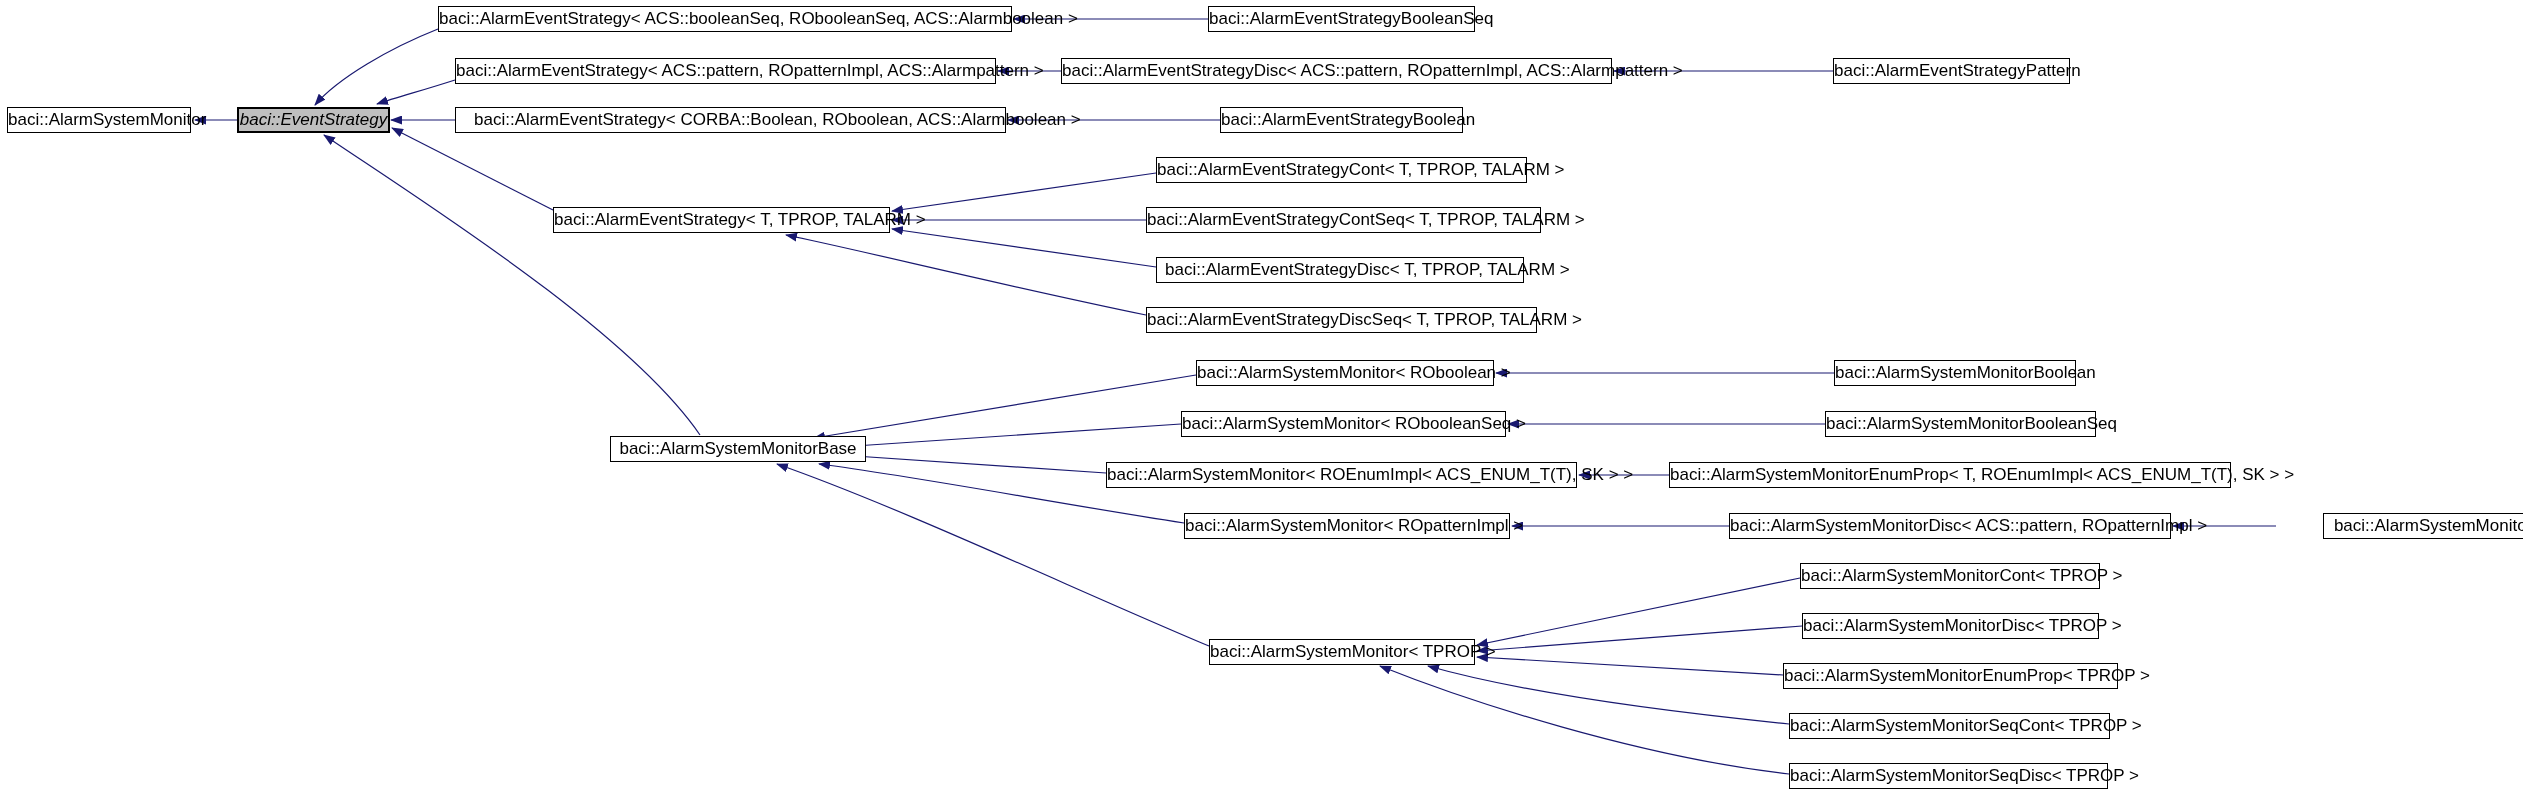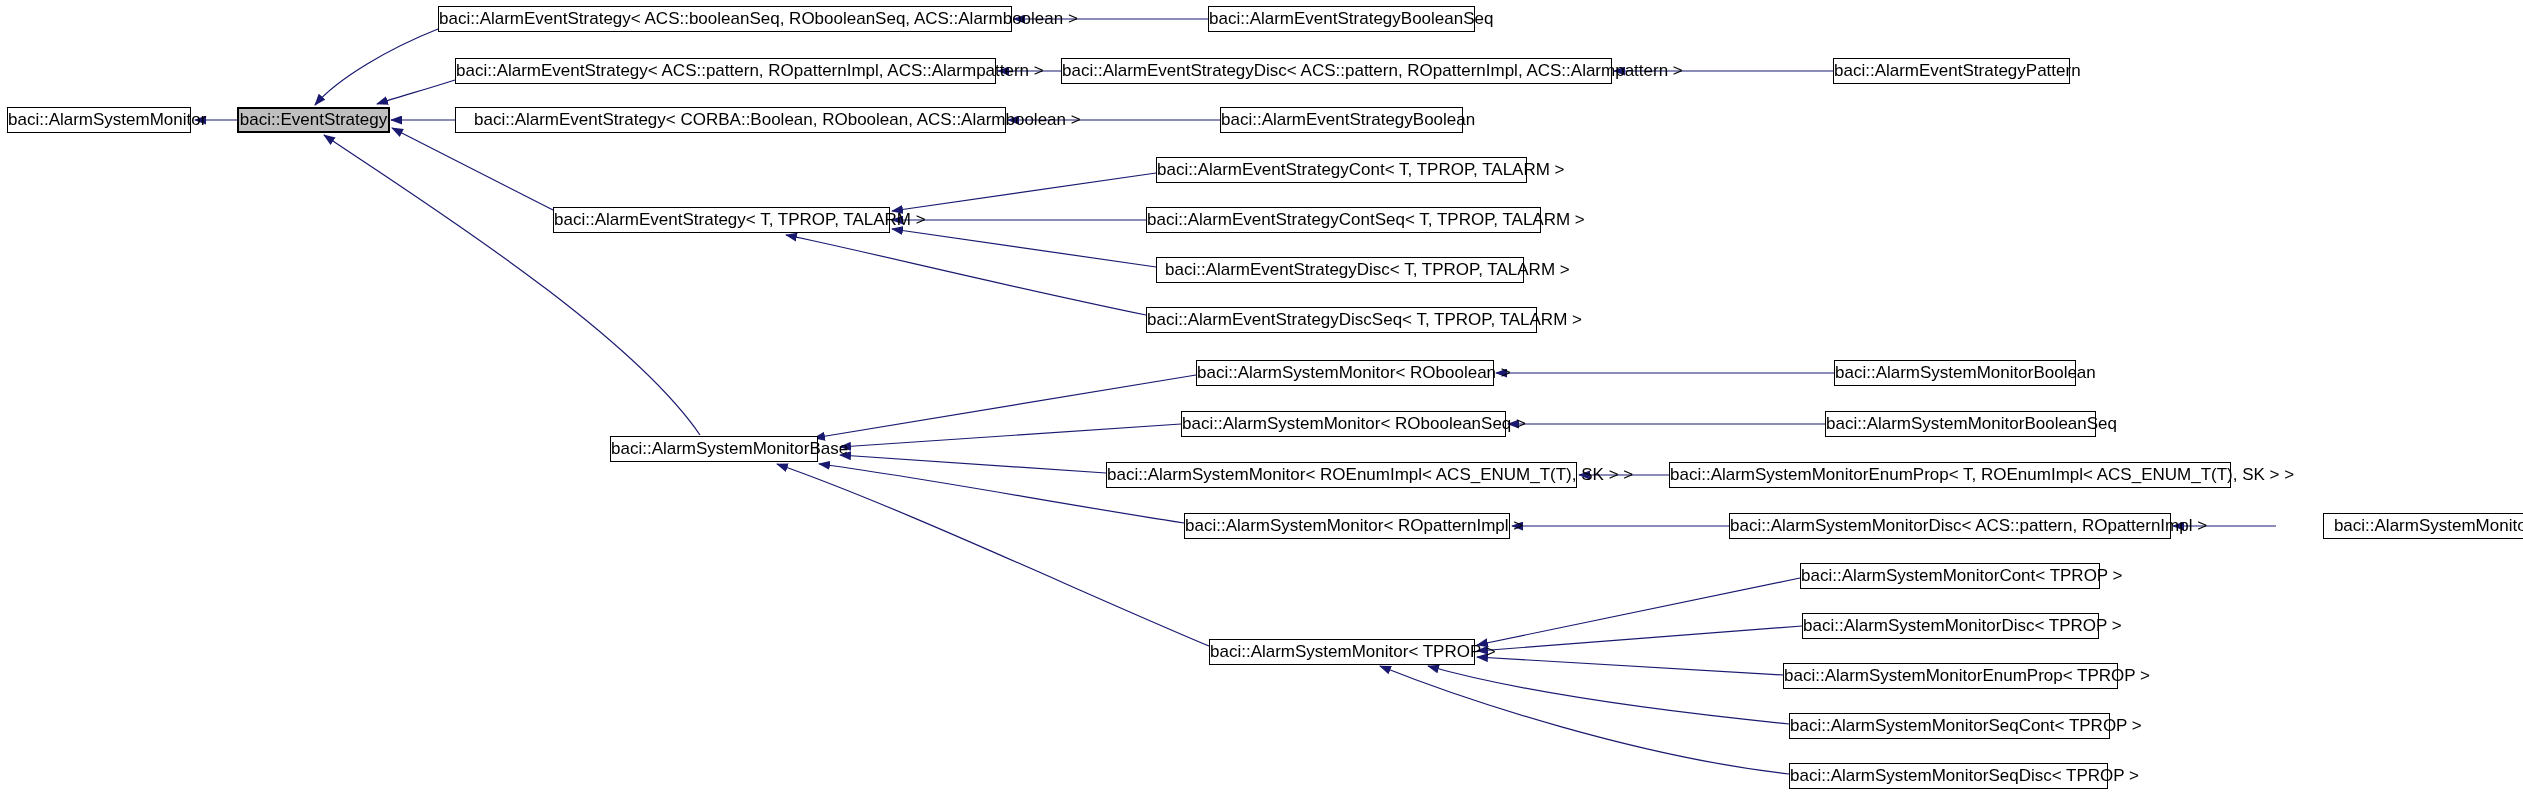--- a/index.html
+++ b/index.html
@@ -28,20 +28,21 @@
     line-height: 23px;
     text-align: center;
     white-space: nowrap;
     cursor: pointer;
   }
   .node.hl {
     background: #bfbfbf;
     border-width: 2px;
     line-height: 21px;
     cursor: default;
+    font-style: italic;
   }
   .edge {
     fill: none;
     stroke: #191970;
     stroke-width: 1.2;
   }
 </style>
 </head>
 <body>
 
@@ -91,21 +92,21 @@
   <div class="node" style="left:1061px;top:58px;width:551px;">baci::AlarmEventStrategyDisc&lt; ACS::pattern, ROpatternImpl, ACS::Alarmpattern &gt;</div>
   <div class="node" style="left:455px;top:58px;width:541px;">baci::AlarmEventStrategy&lt; ACS::pattern, ROpatternImpl, ACS::Alarmpattern &gt;</div>
   <div class="node" style="left:1833px;top:58px;width:237px;">baci::AlarmEventStrategyPattern</div>
   <div class="node" style="left:455px;top:107px;width:551px;padding-left:18px;">baci::AlarmEventStrategy&lt; CORBA::Boolean, ROboolean, ACS::Alarmboolean &gt;</div>
   <div class="node" style="left:1220px;top:107px;width:243px;">baci::AlarmEventStrategyBoolean</div>
   <div class="node" style="left:553px;top:207px;width:337px;">baci::AlarmEventStrategy&lt; T, TPROP, TALARM &gt;</div>
   <div class="node" style="left:1156px;top:157px;width:371px;">baci::AlarmEventStrategyCont&lt; T, TPROP, TALARM &gt;</div>
   <div class="node" style="left:1146px;top:207px;width:395px;">baci::AlarmEventStrategyContSeq&lt; T, TPROP, TALARM &gt;</div>
   <div class="node" style="left:1156px;top:257px;width:368px;padding-left:8px;">baci::AlarmEventStrategyDisc&lt; T, TPROP, TALARM &gt;</div>
   <div class="node" style="left:1146px;top:307px;width:391px;">baci::AlarmEventStrategyDiscSeq&lt; T, TPROP, TALARM &gt;</div>
-  <div class="node" style="left:610px;top:436px;width:208px;">baci::AlarmSystemMonitorBase</div>
+  <div class="node" style="left:610px;top:436px;width:256px;">baci::AlarmSystemMonitorBase</div>
   <div class="node" style="left:1196px;top:360px;width:298px;">baci::AlarmSystemMonitor&lt; ROboolean &gt;</div>
   <div class="node" style="left:1834px;top:360px;width:242px;">baci::AlarmSystemMonitorBoolean</div>
   <div class="node" style="left:1181px;top:411px;width:325px;">baci::AlarmSystemMonitor&lt; RObooleanSeq &gt;</div>
   <div class="node" style="left:1825px;top:411px;width:271px;">baci::AlarmSystemMonitorBooleanSeq</div>
   <div class="node" style="left:1106px;top:462px;width:471px;">baci::AlarmSystemMonitor&lt; ROEnumImpl&lt; ACS_ENUM_T(T), SK &gt; &gt;</div>
   <div class="node" style="left:1669px;top:462px;width:562px;">baci::AlarmSystemMonitorEnumProp&lt; T, ROEnumImpl&lt; ACS_ENUM_T(T), SK &gt; &gt;</div>
   <div class="node" style="left:1184px;top:513px;width:326px;">baci::AlarmSystemMonitor&lt; ROpatternImpl &gt;</div>
   <div class="node" style="left:1729px;top:513px;width:442px;">baci::AlarmSystemMonitorDisc&lt; ACS::pattern, ROpatternImpl &gt;</div>
   <div class="node" style="left:2276px;top:513px;width:275px;margin-left:47px;">baci::AlarmSystemMonitorPattern</div>
   <div class="node" style="left:1209px;top:639px;width:266px;">baci::AlarmSystemMonitor&lt; TPROP &gt;</div>

